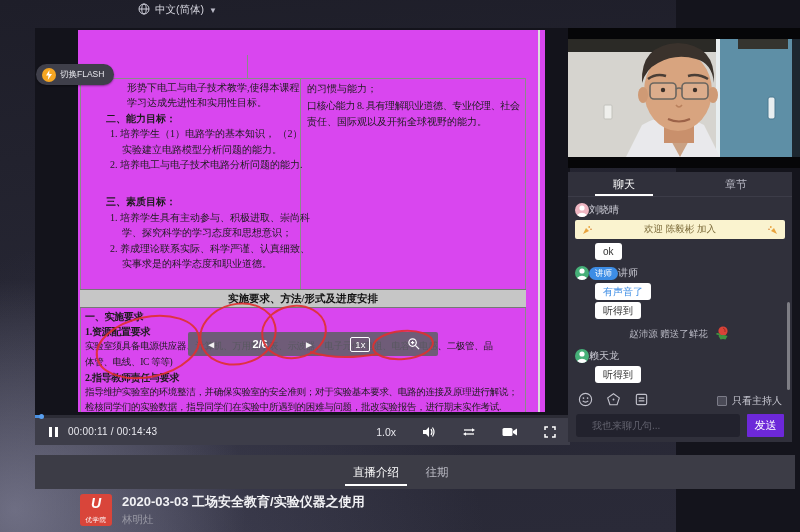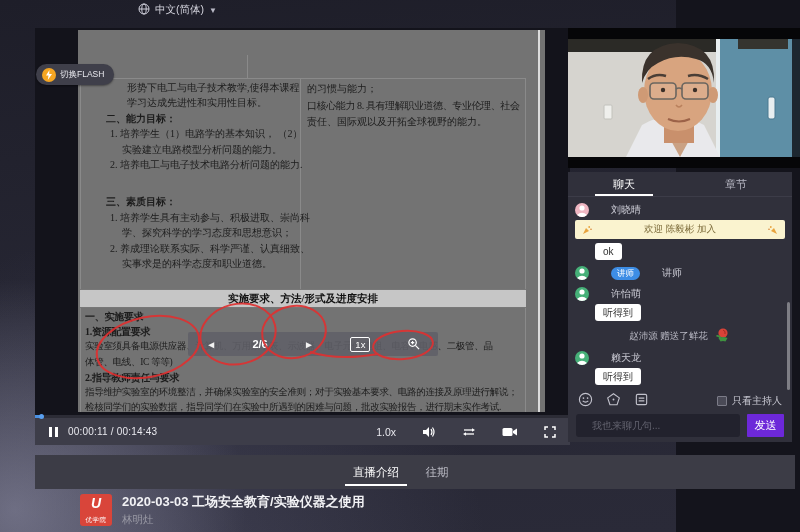--- a/index.html
+++ b/index.html
@@ -7,21 +7,21 @@
   .page{position:relative;width:676px;height:532px;font-family:"Liberation Sans",sans-serif;
     background:
       radial-gradient(circle 330px at 15px 510px, rgba(165,165,190,.50), rgba(165,165,190,0) 70%),
       radial-gradient(circle 500px at 140px 580px, rgba(120,120,150,.30), rgba(120,120,150,0) 70%),
       linear-gradient(175deg,#1e1e29 0%,#262633 55%,#2a2a38 100%);}
   
   .lang{position:absolute;left:138px;top:3px;display:flex;align-items:center;gap:5px;color:#d5d5de;font-size:10.5px;cursor:pointer}
   .lang .caret{font-size:8px;color:#b9b9c6}
   
   .video-area{position:absolute;left:35px;top:28px;width:535px;height:417px;background:#13131b}
-  .slide{position:absolute;left:78px;top:30px;width:467px;height:382px;background:#737373;overflow:hidden;
+  .slide{position:absolute;left:78px;top:30px;width:467px;height:382px;background:#d946ef;overflow:hidden;
     font-family:"Liberation Serif",serif;color:#1c1c1c;font-size:10px}
   .slide .ln{white-space:nowrap;line-height:15.4px;height:15.4px}
   .slide .b{font-weight:bold}
   .hline,.vline{position:absolute;background:#8a8a8a}
   .leftcol{position:absolute;left:22px;top:50px;width:202px}
   .rightcol{position:absolute;left:229px;top:51px;width:218px}
   .rightcol .ln{line-height:16.6px;height:16.6px}
   .band{position:absolute;left:2px;top:259px;width:446px;height:19px;background:#c6c6c6;border-top:1px solid #777;border-bottom:1px solid #777;
     text-align:center;font-weight:bold;font-size:10.5px;line-height:18px;color:#111}
   .sbody{position:absolute;left:7px;top:279px;width:455px;font-size:9.5px;letter-spacing:-.3px}
@@ -54,21 +54,21 @@
   
   .webcam{position:absolute;left:568px;top:28px;width:232px;height:140px;background:#060608}
   .webcam svg{position:absolute;left:0;top:11px}
   
   .chat{position:absolute;left:568px;top:172px;width:224px;height:270px;background:#30303b}
   .chat-tabs{position:relative;height:25px;border-bottom:1px solid #3c3c48;display:flex}
   .chat-tab{flex:1;display:flex;align-items:center;justify-content:center;font-size:11px;color:#b6b6c2;cursor:pointer;position:relative}
   .chat-tab.active{color:#fff}
   .chat-tab.active::after{content:"";position:absolute;bottom:0;left:50%;transform:translateX(-50%);width:58px;height:2px;background:#fff}
   .msgs{position:absolute;left:0;right:0;top:26px;bottom:52px;padding:4px 7px;overflow:hidden}
-  .mrow{display:flex;align-items:center;gap:22px;height:16px;margin-top:5px}
+  .mrow{display:flex;align-items:center;gap:0;height:16px;margin-top:5px}
   .mrow:first-child{margin-top:0}
   .avatar{width:14px;height:14px;border-radius:50%;display:flex;align-items:flex-end;justify-content:center;overflow:hidden;flex:none}
   .av-green{background:#46b078}.av-pink{background:#efb6c2}
   .mname{color:#c9c9d3;font-size:10px}
   .badge{background:#3d8de5;color:#fff;font-size:8.5px;border-radius:8px;padding:1px 6px;line-height:11px}
   .bubble{display:inline-block;margin-left:20px;margin-top:2px;background:#fff;border-radius:3px;padding:2px 8px;font-size:10px;color:#333;line-height:13px}
   .bubble.blue{color:#3d8de5}
   .banner{height:19px;margin:2px 0;background:#faf3cf;border-radius:2px;display:flex;align-items:center;padding:0 7px}
   .banner .btxt{flex:1;text-align:center;color:#7c6b3a;font-size:9.5px}
   .gift{margin-top:6px;text-align:center;color:#b9b9c4;font-size:9.5px;display:flex;align-items:center;justify-content:center;gap:6px}
@@ -301,30 +301,22 @@
       <div class="mrow">
         <span class="avatar av-green">
           <svg width="14" height="14" viewBox="0 0 14 14">
               <circle cx="7" cy="5" r="2.6" fill="#fff"></circle>
               <path d="M2 12 Q7 7.5 12 12 L12 14 L2 14 Z" fill="#fff"></path>
             </svg>
         </span>
         <span class="badge">讲师</span>
         <span class="mname">讲师</span>
       </div>
-
-      <div class="mrow">
-        <span class="avatar av-green">
-          <svg width="14" height="14" viewBox="0 0 14 14">
-              <circle cx="7" cy="5" r="2.6" fill="#fff"></circle>
-              <path d="M2 12 Q7 7.5 12 12 L12 14 L2 14 Z" fill="#fff"></path>
-            </svg>
-        </span>
-        <span class="mname">许怡萌</span>
-      </div>
+      <div><span class="bubble blue">有声音了</span></div>
+
       <div><span class="bubble">听得到</span></div>
 
       <div class="gift">
         <span>赵沛源 赠送了鲜花</span>
         <span>
           <svg width="17" height="16" viewBox="0 0 17 16">
               <circle cx="9" cy="6" r="4.6" fill="#d84338"></circle>
               <path d="M9 3 Q12 4 11 7" stroke="#a32a22" stroke-width="1" fill="none"></path>
               <path d="M4.5 11 Q9 9 13.5 11 L11.5 14.5 Q9 13.3 6.5 14.5 Z" fill="#3f9140"></path>
               <path d="M2.5 9 Q5.5 8.5 6.5 11.5" stroke="#3f9140" stroke-width="1.8" fill="none"></path>

